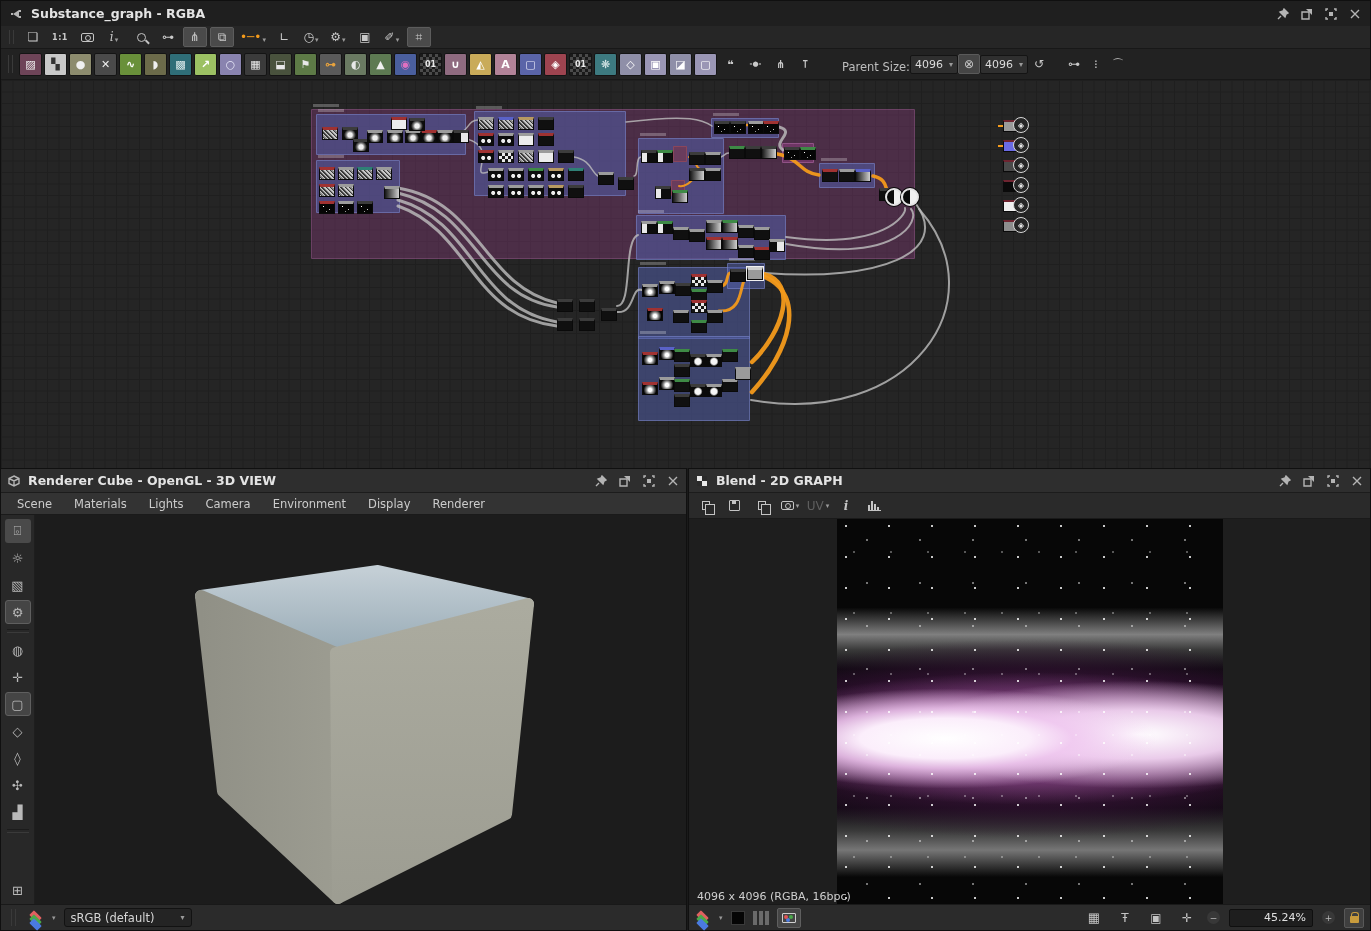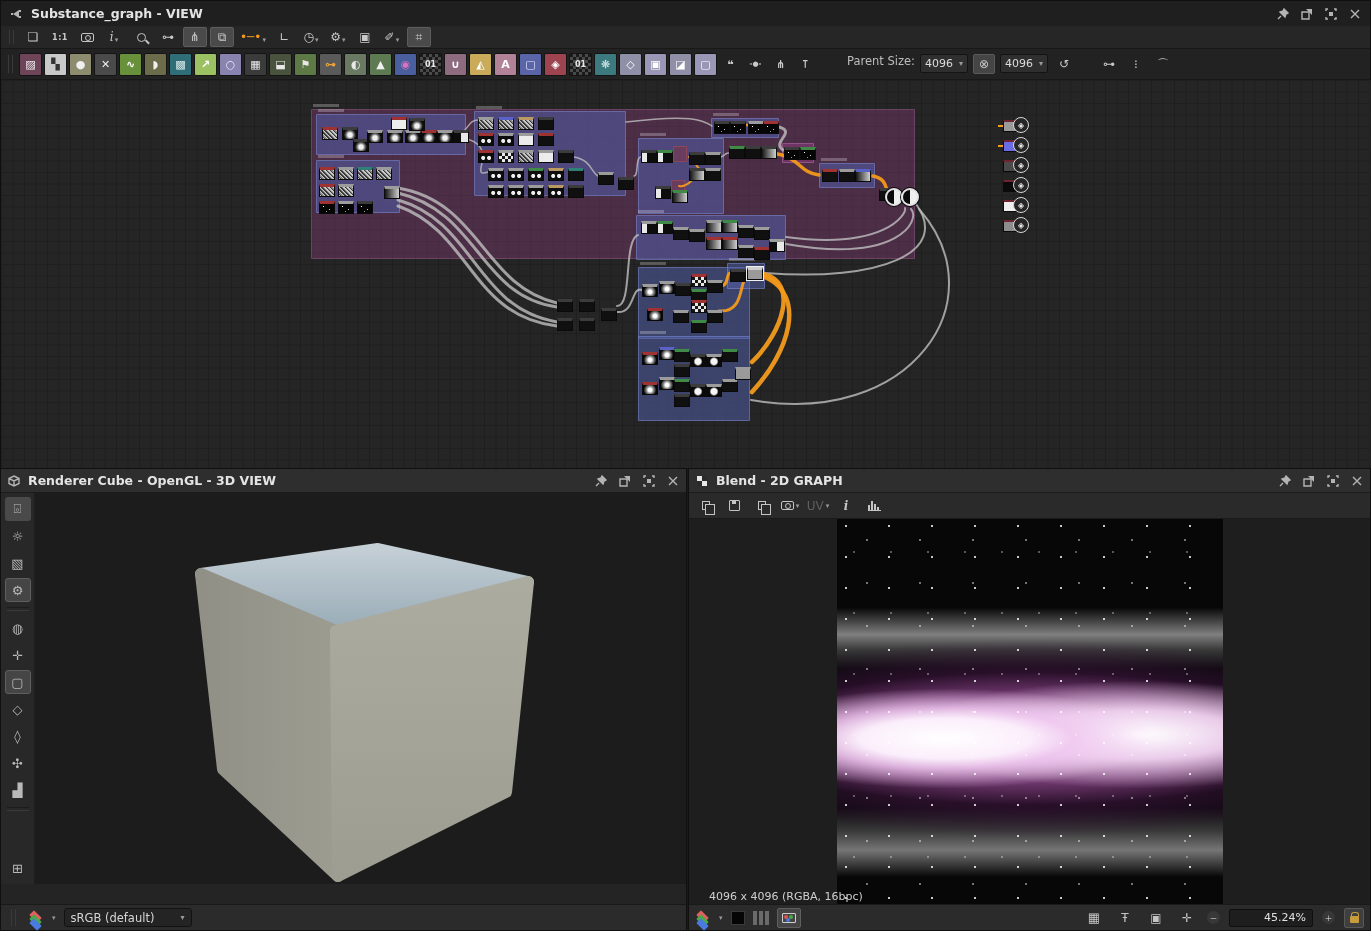--- a/index.html
+++ b/index.html
@@ -28,21 +28,21 @@
   .tbtn { min-width:24px; height:20px; border-radius:2px; display:flex;
      align-items:center; justify-content:center; color:#c9c9c9; font-size:12px;
      padding:0 3px; gap:1px; }
   .tbtn.active { background:#4a4a4a; border:1px solid #5c5c5c; }
   .tbtn .dd { font-size:7px; color:#9a9a9a; margin-top:5px; }
   .one2one { font-size:8px; font-weight:bold; letter-spacing:.5px; }
   .ntile { width:23px; height:23px; border:1px solid #141414; border-radius:2px;
      display:flex; align-items:center; justify-content:center; font-size:11px;
      color:#f0f0f0; font-weight:bold; }
   .ntile.flat { background:transparent !important; border-color:transparent; }
-  #parent-size { display:flex; align-items:flex-start; gap:5px; margin-left:10px; }
+  #parent-size { display:flex; align-items:flex-end; margin-left:10px; }
   #parent-size .lbl { color:#bdbdbd; font-size:11.5px; }
   .sel { background:#2f2f2f; border:1px solid #141414; border-radius:2px;
      height:19px; display:flex; align-items:center; padding:0 4px; gap:6px;
      color:#dcdcdc; font-size:11px; }
   .sel .chev { font-size:8px; color:#9a9a9a; }
   .sqbtn { width:22px; height:20px; border-radius:2px; display:flex;
      align-items:center; justify-content:center; color:#c9c9c9; }
   .sqbtn.active { background:#454545; border:1px solid #5a5a5a; }
 
   
@@ -135,21 +135,21 @@
       radial-gradient(circle at 9px 7px, rgba(255,255,255,.95) .6px, transparent 1.2px) 0 0/43px 31px,
       radial-gradient(circle at 30px 21px, rgba(255,255,255,.75) .5px, transparent 1px) 0 0/53px 43px,
       radial-gradient(circle at 17px 33px, rgba(255,255,255,.55) .5px, transparent 1px) 0 0/37px 61px,
       radial-gradient(55% 13% at 28% 57%, #ffffff 0%, #fbeefb 40%, rgba(240,200,240,.85) 60%, transparent 100%),
       radial-gradient(60% 14% at 78% 56%, #ffffff 0%, rgba(246,218,246,.9) 45%, transparent 100%),
       radial-gradient(95% 21% at 50% 57%, rgba(216,160,215,.8) 0%, rgba(150,80,150,.55) 55%, transparent 82%),
       radial-gradient(110% 30% at 50% 57%, rgba(90,35,85,.95) 0%, rgba(58,20,58,.6) 60%, transparent 86%),
       linear-gradient(180deg, transparent 23%, rgba(140,140,140,.9) 30%, rgba(60,60,60,.95) 34%, rgba(8,8,10,1) 39%, rgba(12,6,14,1) 43%, transparent 48%),
       linear-gradient(0deg, transparent 7%, rgba(130,130,130,.9) 14%, rgba(60,60,60,.95) 19%, rgba(12,8,14,1) 25%, transparent 31%),
       #070707; }
-  #info2d { position:absolute; left:20px; bottom:3px; color:#cfcfcf; font-size:11px; }
+  #info2d { position:absolute; left:8px; bottom:3px; color:#cfcfcf; font-size:11px; }
   .swatch { width:14px; height:14px; background:#050505; border:1px solid #3a3a3a; }
   .tilebars { display:flex; gap:2px; }
   .tilebars i { width:4px; height:14px; background:#6a6a6a; }
   .monbtn { width:24px; height:20px; background:#454545; border:1px solid #5f5f5f;
      border-radius:2px; display:flex; align-items:center; justify-content:center; }
   .monbtn .scr { width:14px; height:10px; border:1.5px solid #cfcfcf; border-radius:1px;
      position:relative; }
   .monbtn .scr::before { content:""; position:absolute; left:1px; top:1px; width:4px;
      height:4px; border-radius:50%; background:#e05555;
      box-shadow:5px 0 0 #4aa84a, 2px 3px 0 #4a7ae0; }
@@ -189,21 +189,21 @@
 </head>
 <body>
 
 <div class="panel" id="graph-panel">
   <div id="graph-head">
     <span class="wicon">
       <svg viewBox="0 0 12 12">
           <path d="M9 2 L3 6 L9 10 M9 2h2v2H9zM9 8h2v2H9zM1 5h2v2H1z" fill="#b4b4b4" stroke="none"></path>
         </svg>
     </span>
-    <span class="ptitle">Substance_graph - VIEW</span>
+    <span class="ptitle">Substance_graph - RGBA</span>
     <span class="pctrls">
       <span class="wicon">
           <svg viewBox="0 0 12 12">
             <path d="M7 1l4 4-2 1-1 3-5-5 3-1z M4 8l-3 3" fill="#b4b4b4"></path>
           </svg>
         </span>
       <span class="wicon">
           <svg viewBox="0 0 12 12">
             <path d="M1 4h7v7H1z"></path>
             <path d="M5 1h6v6" fill="#b4b4b4" stroke="none"></path>
@@ -542,20 +542,29 @@
             <rect x="4" y="4" width="4" height="4" fill="#b4b4b4" stroke="none"></rect>
           </svg>
         </span>
       <span class="wicon">
           <svg viewBox="0 0 12 12">
             <path d="M2 2l8 8M10 2l-8 8"></path>
           </svg>
         </span>
     </span>
   </div>
+  <div id="menu3d">
+      <div class="mitem">Scene</div>
+      <div class="mitem">Materials</div>
+      <div class="mitem">Lights</div>
+      <div class="mitem">Camera</div>
+      <div class="mitem">Environment</div>
+      <div class="mitem">Display</div>
+      <div class="mitem">Renderer</div>
+    </div>
   <div id="content3d">
     <svg id="cube-svg" width="685" height="391">
       <defs>
         <linearGradient id="gtop" x1="0" y1="0" x2="0" y2="1">
           <stop offset="0" stop-color="#c3ced5"></stop>
             <stop offset="1" stop-color="#98abb6"></stop>
         </linearGradient>
         <linearGradient id="gright" x1="0" y1="0" x2="0" y2="1">
           <stop offset="0" stop-color="#abab9f"></stop>
             <stop offset="1" stop-color="#9d9d92"></stop>

